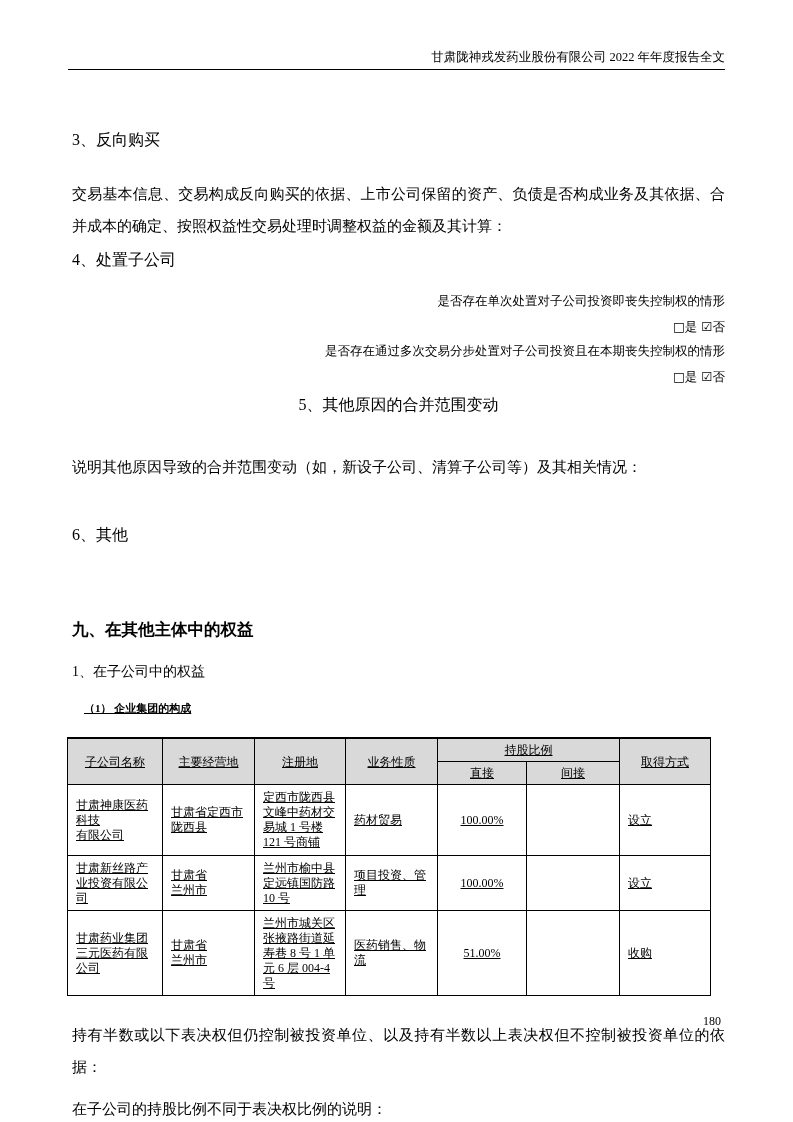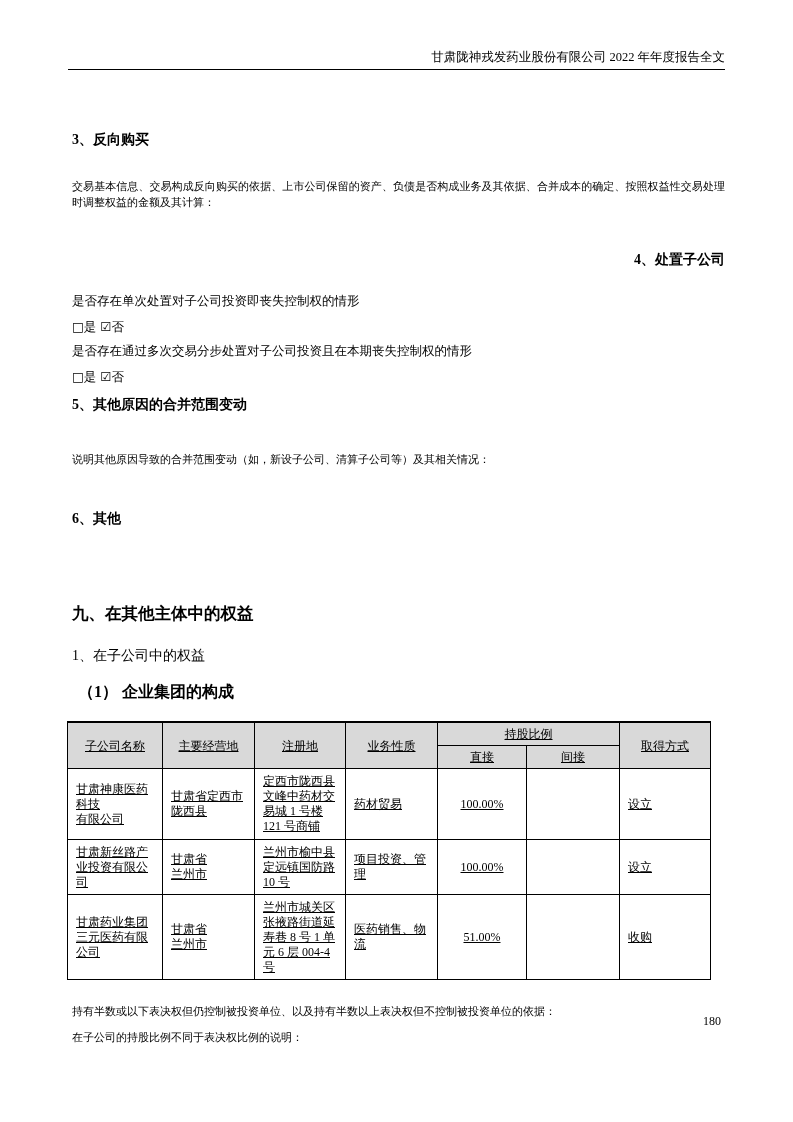--- a/index.html
+++ b/index.html
@@ -14,31 +14,31 @@
   .header{
     margin:0 68px;
     padding-top:49px;
     padding-bottom:4px;
     border-bottom:1.5px solid #000;
     text-align:right;
     font-size:12.5px;
     line-height:16px;
   }
   .content{margin:0 68px 0 72px;}
-  .h-sec{font-size:14px;font-weight:700;line-height:20px;margin:0;}
+  .h-sec{font-size:16px;font-weight:400;line-height:20px;margin:0;}
   .h-chapter{font-size:16.5px;font-weight:700;line-height:24px;margin:0;}
   .h-sub{font-size:14px;font-weight:400;line-height:20px;margin:0;}
-  .h-item{font-size:16px;font-weight:700;line-height:18px;margin:6px;}
-  .body{font-size:11px;line-height:16px;margin:0;text-align:justify;}
+  .h-item{font-size:11px;font-weight:700;line-height:18px;margin:12px;text-decoration:underline;}
+  .body{font-size:15px;line-height:32px;margin:0;text-align:justify;}
   .qa{font-size:12.5px;line-height:25px;margin:0;}
   .mt-s3{margin-top:60px;}
   .mt-s3b{margin-top:28px;}
-  .mt-s4{margin-top:40px;text-align:right;}
-  .mt-qa{margin-top:19px;}
-  .mt-s5{margin-top:6px;}
+  .mt-s4{margin-top:8px;}
+  .mt-qa{margin-top:19px;text-align:right;}
+  .mt-s5{margin-top:6px;text-align:center;}
   .mt-s5b{margin-top:36px;}
   .mt-s6{margin-top:42px;}
   .mt-s9{margin-top:73px;}
   .mt-s91{margin-top:20px;}
   .mt-s911{margin-top:17px;}
   .mt-tb{margin-top:20px;text-decoration:underline;}
   .mt-n1{margin-top:10px;}
   .mt-n2{margin-top:23px;}
   table.subs{
     border-collapse:collapse;

